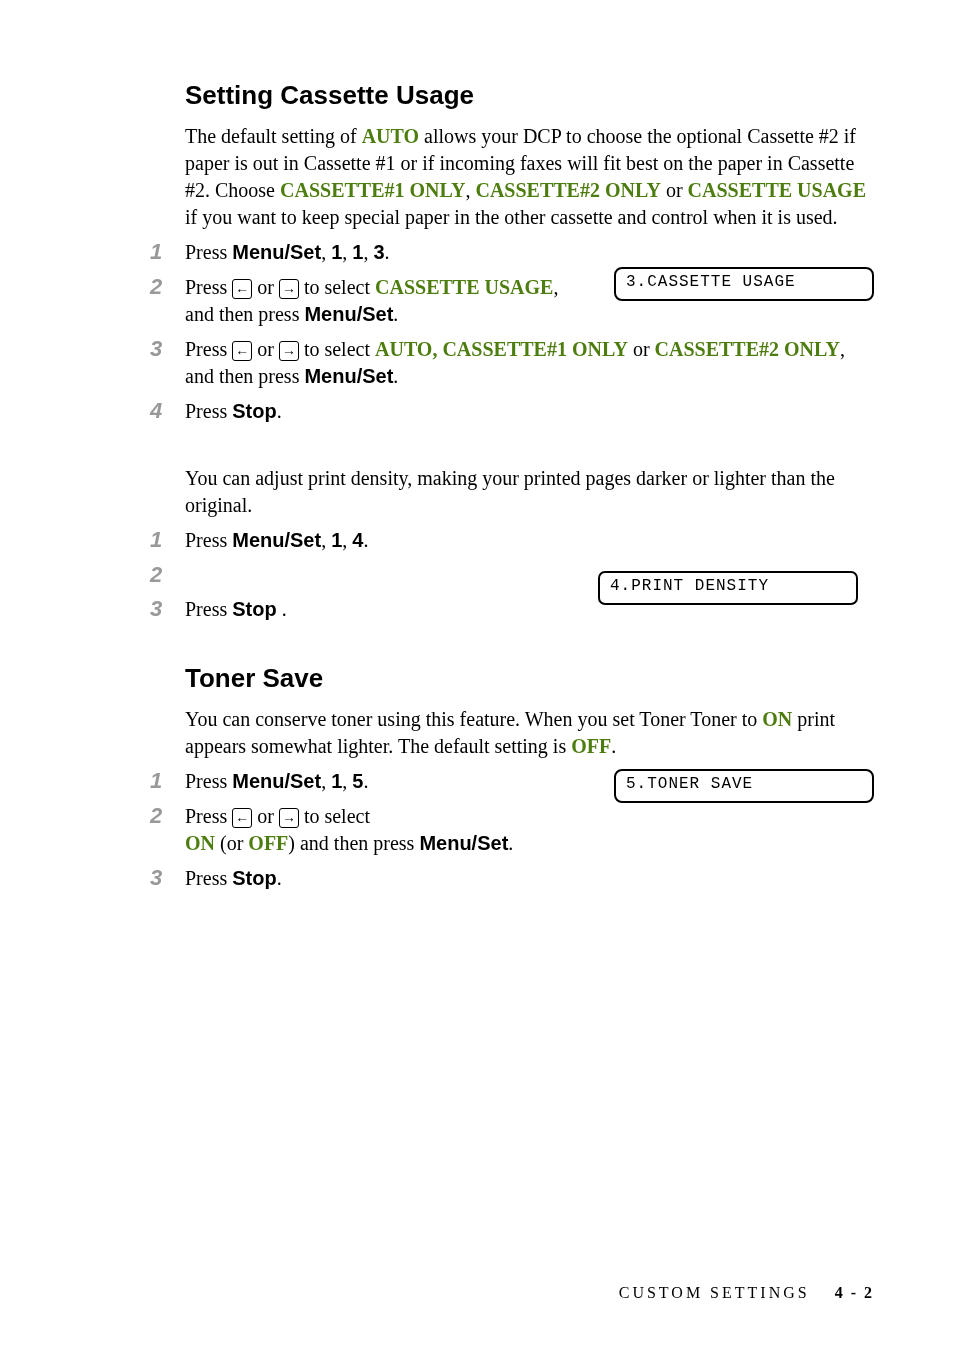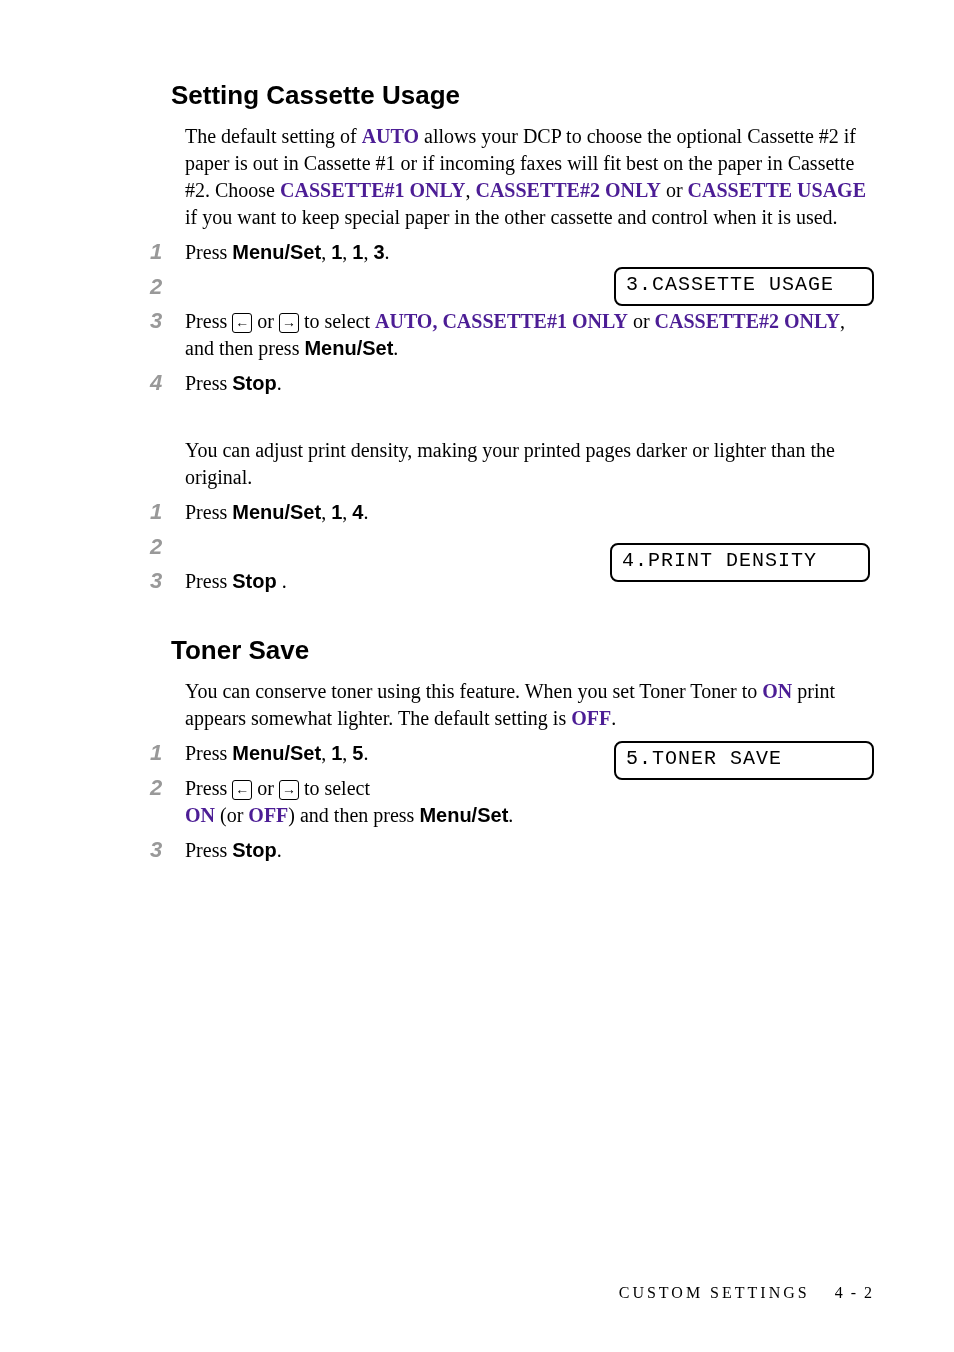--- a/index.html
+++ b/index.html
@@ -14,21 +14,21 @@
       background: white;
       color: #000;
       padding: 80px 80px 60px 150px;
       position: relative;
     }
     .section-heading {
       font-family: Arial, Helvetica, sans-serif;
       font-weight: bold;
       font-size: 26px;
       margin-bottom: 12px;
-      margin-left: 21px;
+      margin-left: 35px;
     }
     .body-text {
       font-size: 20px;
       line-height: 1.35;
       margin-left: 35px;
       margin-bottom: 8px;
     }
     .step-row {
       display: flex;
       align-items: flex-start;
@@ -48,28 +48,28 @@
       font-size: 20px;
       line-height: 1.35;
       flex: 1;
     }
     .bold {
       font-family: Liberation Sans, sans-serif;
       font-weight: bold;
     }
     .gray-bold {
       font-weight: bold;
-      color: #4c1d95;
+      color: #4d7c0f;
     }
     .display-box {
       border: 2px solid #000;
       border-radius: 8px;
       padding: 4px 10px 8px 10px;
       font-family: 'Courier New', monospace;
-      font-size: 20px;
+      font-size: 16px;
       letter-spacing: 1px;
       position: absolute;
       width: 260px;
     }
     .section {
       margin-bottom: 40px;
       position: relative;
     }
     .arrow-icon {
       display: inline-block;
@@ -85,21 +85,21 @@
       font-weight: bold;
     }
     .footer {
       position: absolute;
       bottom: 50px;
       right: 80px;
       font-size: 16px;
       letter-spacing: 3px;
     }
     .footer .page-num {
-      font-weight: normal;
+      font-weight: bold;
       letter-spacing: 2px;
       margin-left: 18px;
     }
   </style>
 </head>
 <body>
 
 <div class="section">
   <h2 class="section-heading">Setting Cassette Usage</h2>
   <p class="body-text">
@@ -110,41 +110,44 @@
 
   <div class="step-row">
     <div class="step-num">1</div>
     <div class="step-content">
       <span>Press </span><span class="bold">Menu/Set</span><span>, </span><span class="bold">1</span><span>, </span><span class="bold">1</span><span>, </span><span class="bold">3</span><span>.</span>
     </div>
   </div>
 
   <div class="step-row">
     <div class="step-num">2</div>
+    <div class="step-content" style="max-width:380px;">
+      <span>Press </span><span class="arrow-icon">←</span><span> or </span><span class="arrow-icon">→</span><span> to select </span><span class="gray-bold">CASSETTE USAGE</span><span>, and then press </span><span class="bold">Menu/Set</span><span>.</span>
+    </div>
   </div>
 
   <div class="step-row">
     <div class="step-num">3</div>
     <div class="step-content">
       <span>Press </span><span class="arrow-icon">←</span><span> or </span><span class="arrow-icon">→</span><span> to select </span><span class="gray-bold">AUTO</span><span class="gray-bold">, </span><span class="gray-bold">CASSETTE#1 ONLY</span><span> or </span><span class="gray-bold">CASSETTE#2 ONLY</span><span>, and then press </span><span class="bold">Menu/Set</span><span>.</span>
     </div>
   </div>
 
   <div class="step-row">
     <div class="step-num">4</div>
     <div class="step-content">
       <span>Press </span><span class="bold">Stop</span><span>.</span>
     </div>
   </div>
 </div>
 
 <div class="section">
   <p class="body-text">You can adjust print density, making your printed pages darker or lighter than the original.</p>
 
-  <div class="display-box" style="top:106px; right:4px;">4.PRINT DENSITY</div>
+  <div class="display-box" style="top:106px; right:16px;border-radius:7px;">4.PRINT DENSITY</div>
 
   <div class="step-row">
     <div class="step-num">1</div>
     <div class="step-content">
       <span>Press </span><span class="bold">Menu/Set</span><span>, </span><span class="bold">1</span><span>, </span><span class="bold">4</span><span>.</span>
     </div>
   </div>
 
   <div class="step-row">
     <div class="step-num">2</div>

